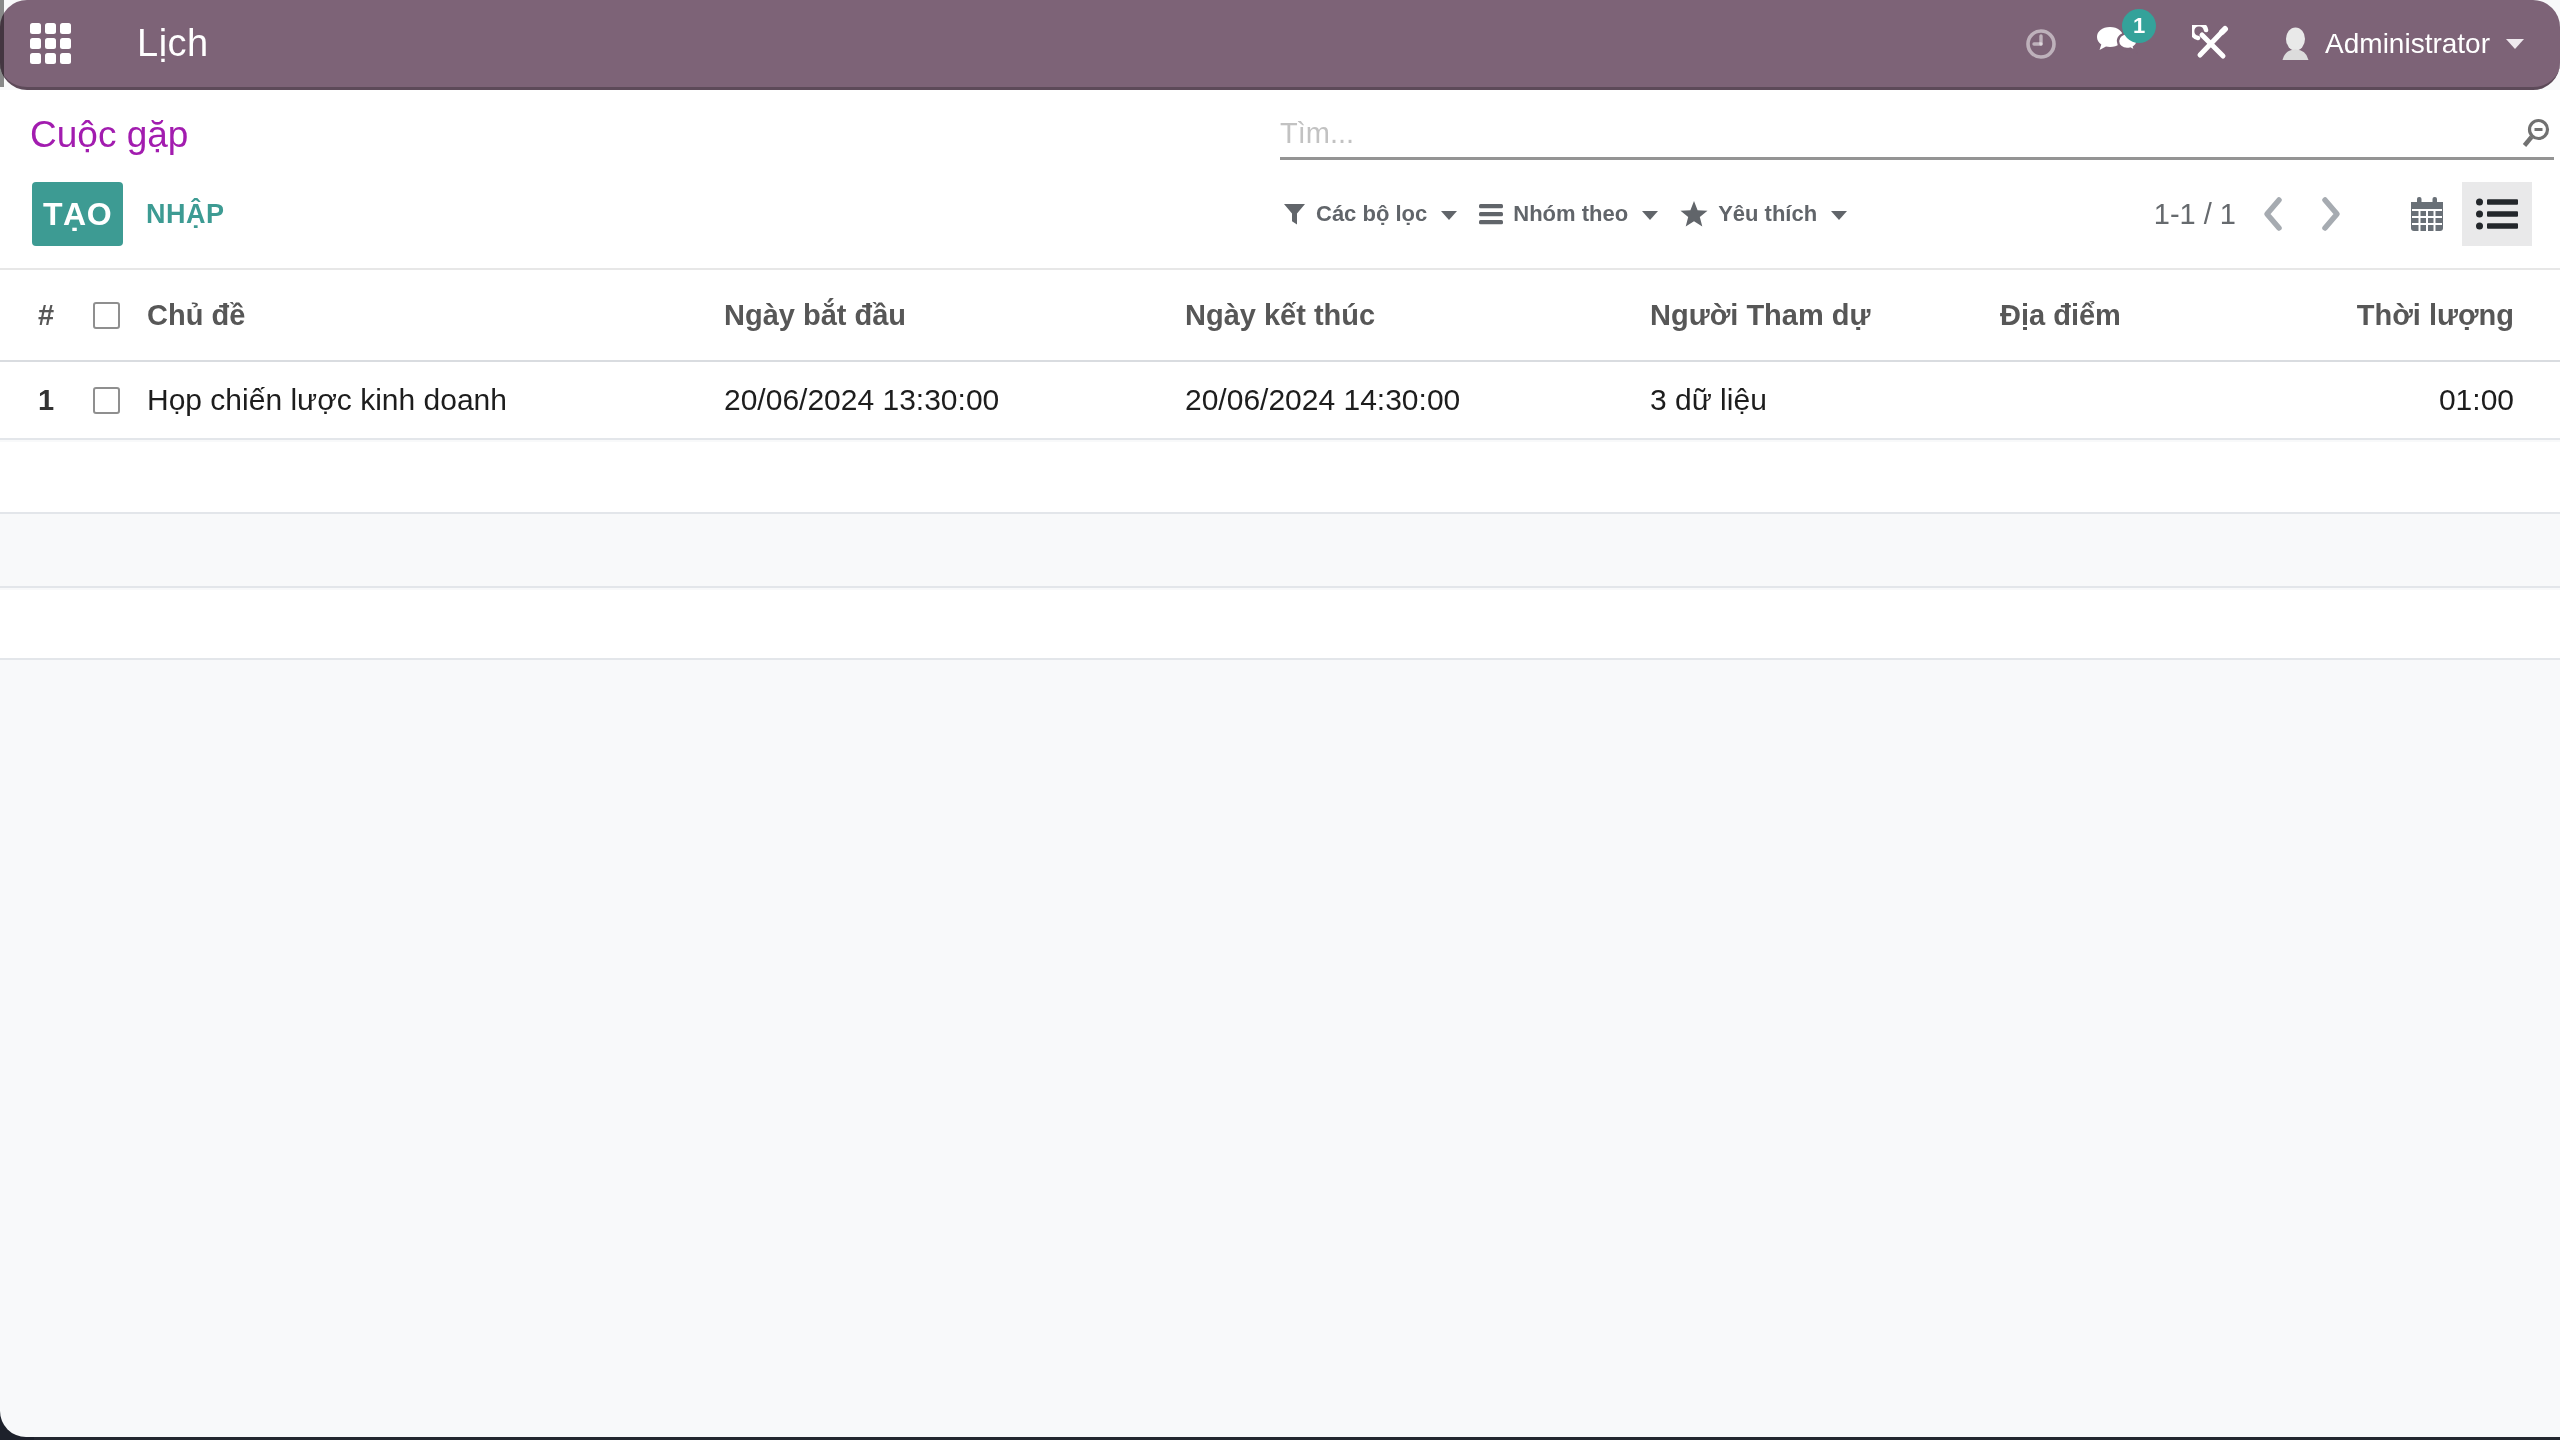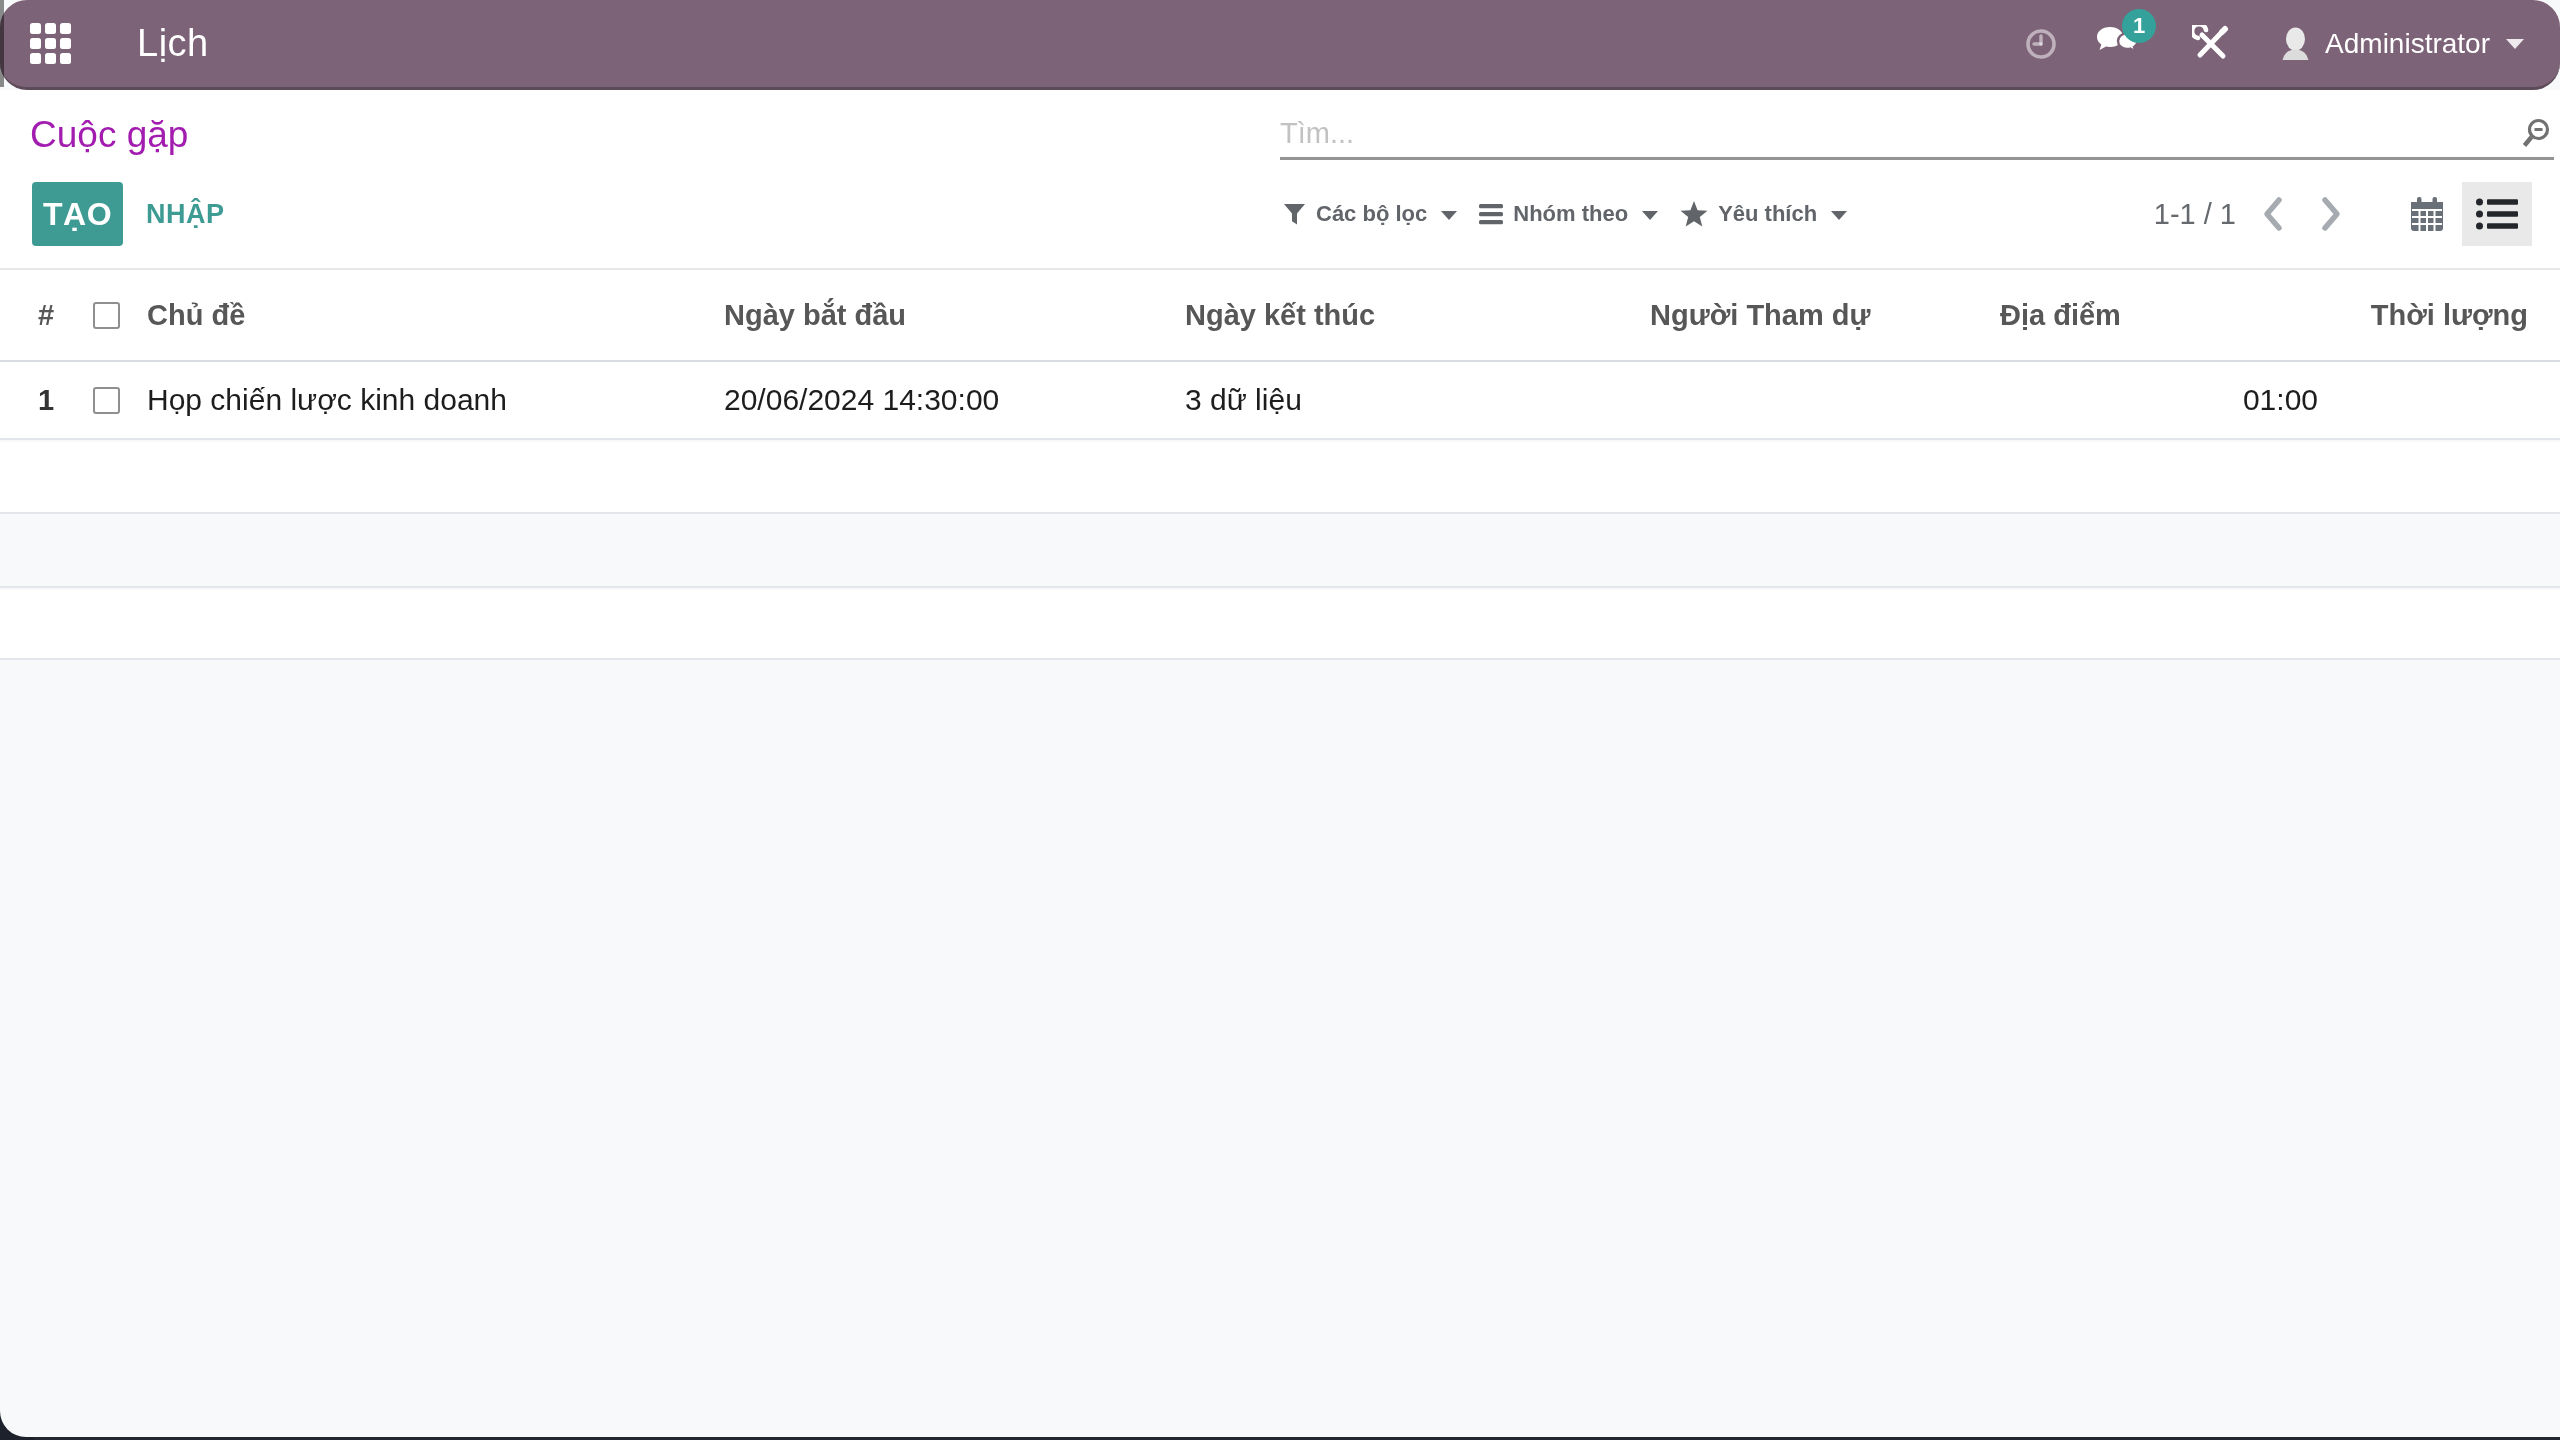--- a/index.html
+++ b/index.html
@@ -58,21 +58,21 @@
   .view-switch { display:flex; height:64px; margin-left:14px; }
   .vs-btn { width:70px; height:64px; display:flex; align-items:center; justify-content:center; cursor:pointer; }
   .vs-btn.active { background:#e9e9ea; }
 
   
   .grid-row { display:grid; grid-template-columns:82px 65px 577px 461px 465px 350px 350px 210px; align-items:center; }
   .thead { position:absolute; left:0; top:270px; width:2560px; height:92px; background:#ffffff;
            border-bottom:2px solid #d9dce0; }
   .thead .cell { font-size:29px; font-weight:bold; color:#575757; }
   .cell-idx { padding-left:38px; }
-  .cell-dur { text-align:right; padding-right:32px; }
+  .cell-dur { text-align:right; padding-right:46px; }
   .checkbox { width:27px; height:27px; border:2px solid #8f8f8f; border-radius:3px; background:#fff;
               margin-left:11px; cursor:pointer; }
   .trow { position:absolute; left:0; top:362px; width:2560px; height:78px; background:#ffffff;
           border-bottom:2px solid #e3e6ea; cursor:pointer; }
   .trow .cell { font-size:30px; color:#1d1d1d; }
   .trow .cell-idx { font-weight:bold; font-size:29px; color:#333; }
   .empty-row { position:absolute; left:0; width:2560px; border-bottom:2px solid #e3e6ea; }
   .er1 { top:442px; height:72px; background:#ffffff; }
   .er2 { top:516px; height:72px; background:#f8f9fa; }
   .er3 { top:590px; height:70px; background:#ffffff; }
@@ -234,20 +234,21 @@
     <div class="cell">Địa điểm</div>
     <div class="cell cell-dur">Thời lượng</div>
   </div>
 
   <div class="trow grid-row">
     <div class="cell cell-idx">1</div>
     <div class="cell">
       <div class="checkbox"></div>
     </div>
     <div class="cell">Họp chiến lược kinh doanh</div>
+    <div class="cell">20/06/2024 13:30:00</div>
     <div class="cell">20/06/2024 14:30:00</div>
     <div class="cell">3 dữ liệu</div>
     <div class="cell"></div>
     <div class="cell cell-dur">01:00</div>
   </div>
 
   <div class="empty-row er1"></div>
   <div class="empty-row er2"></div>
   <div class="empty-row er3"></div>
 

